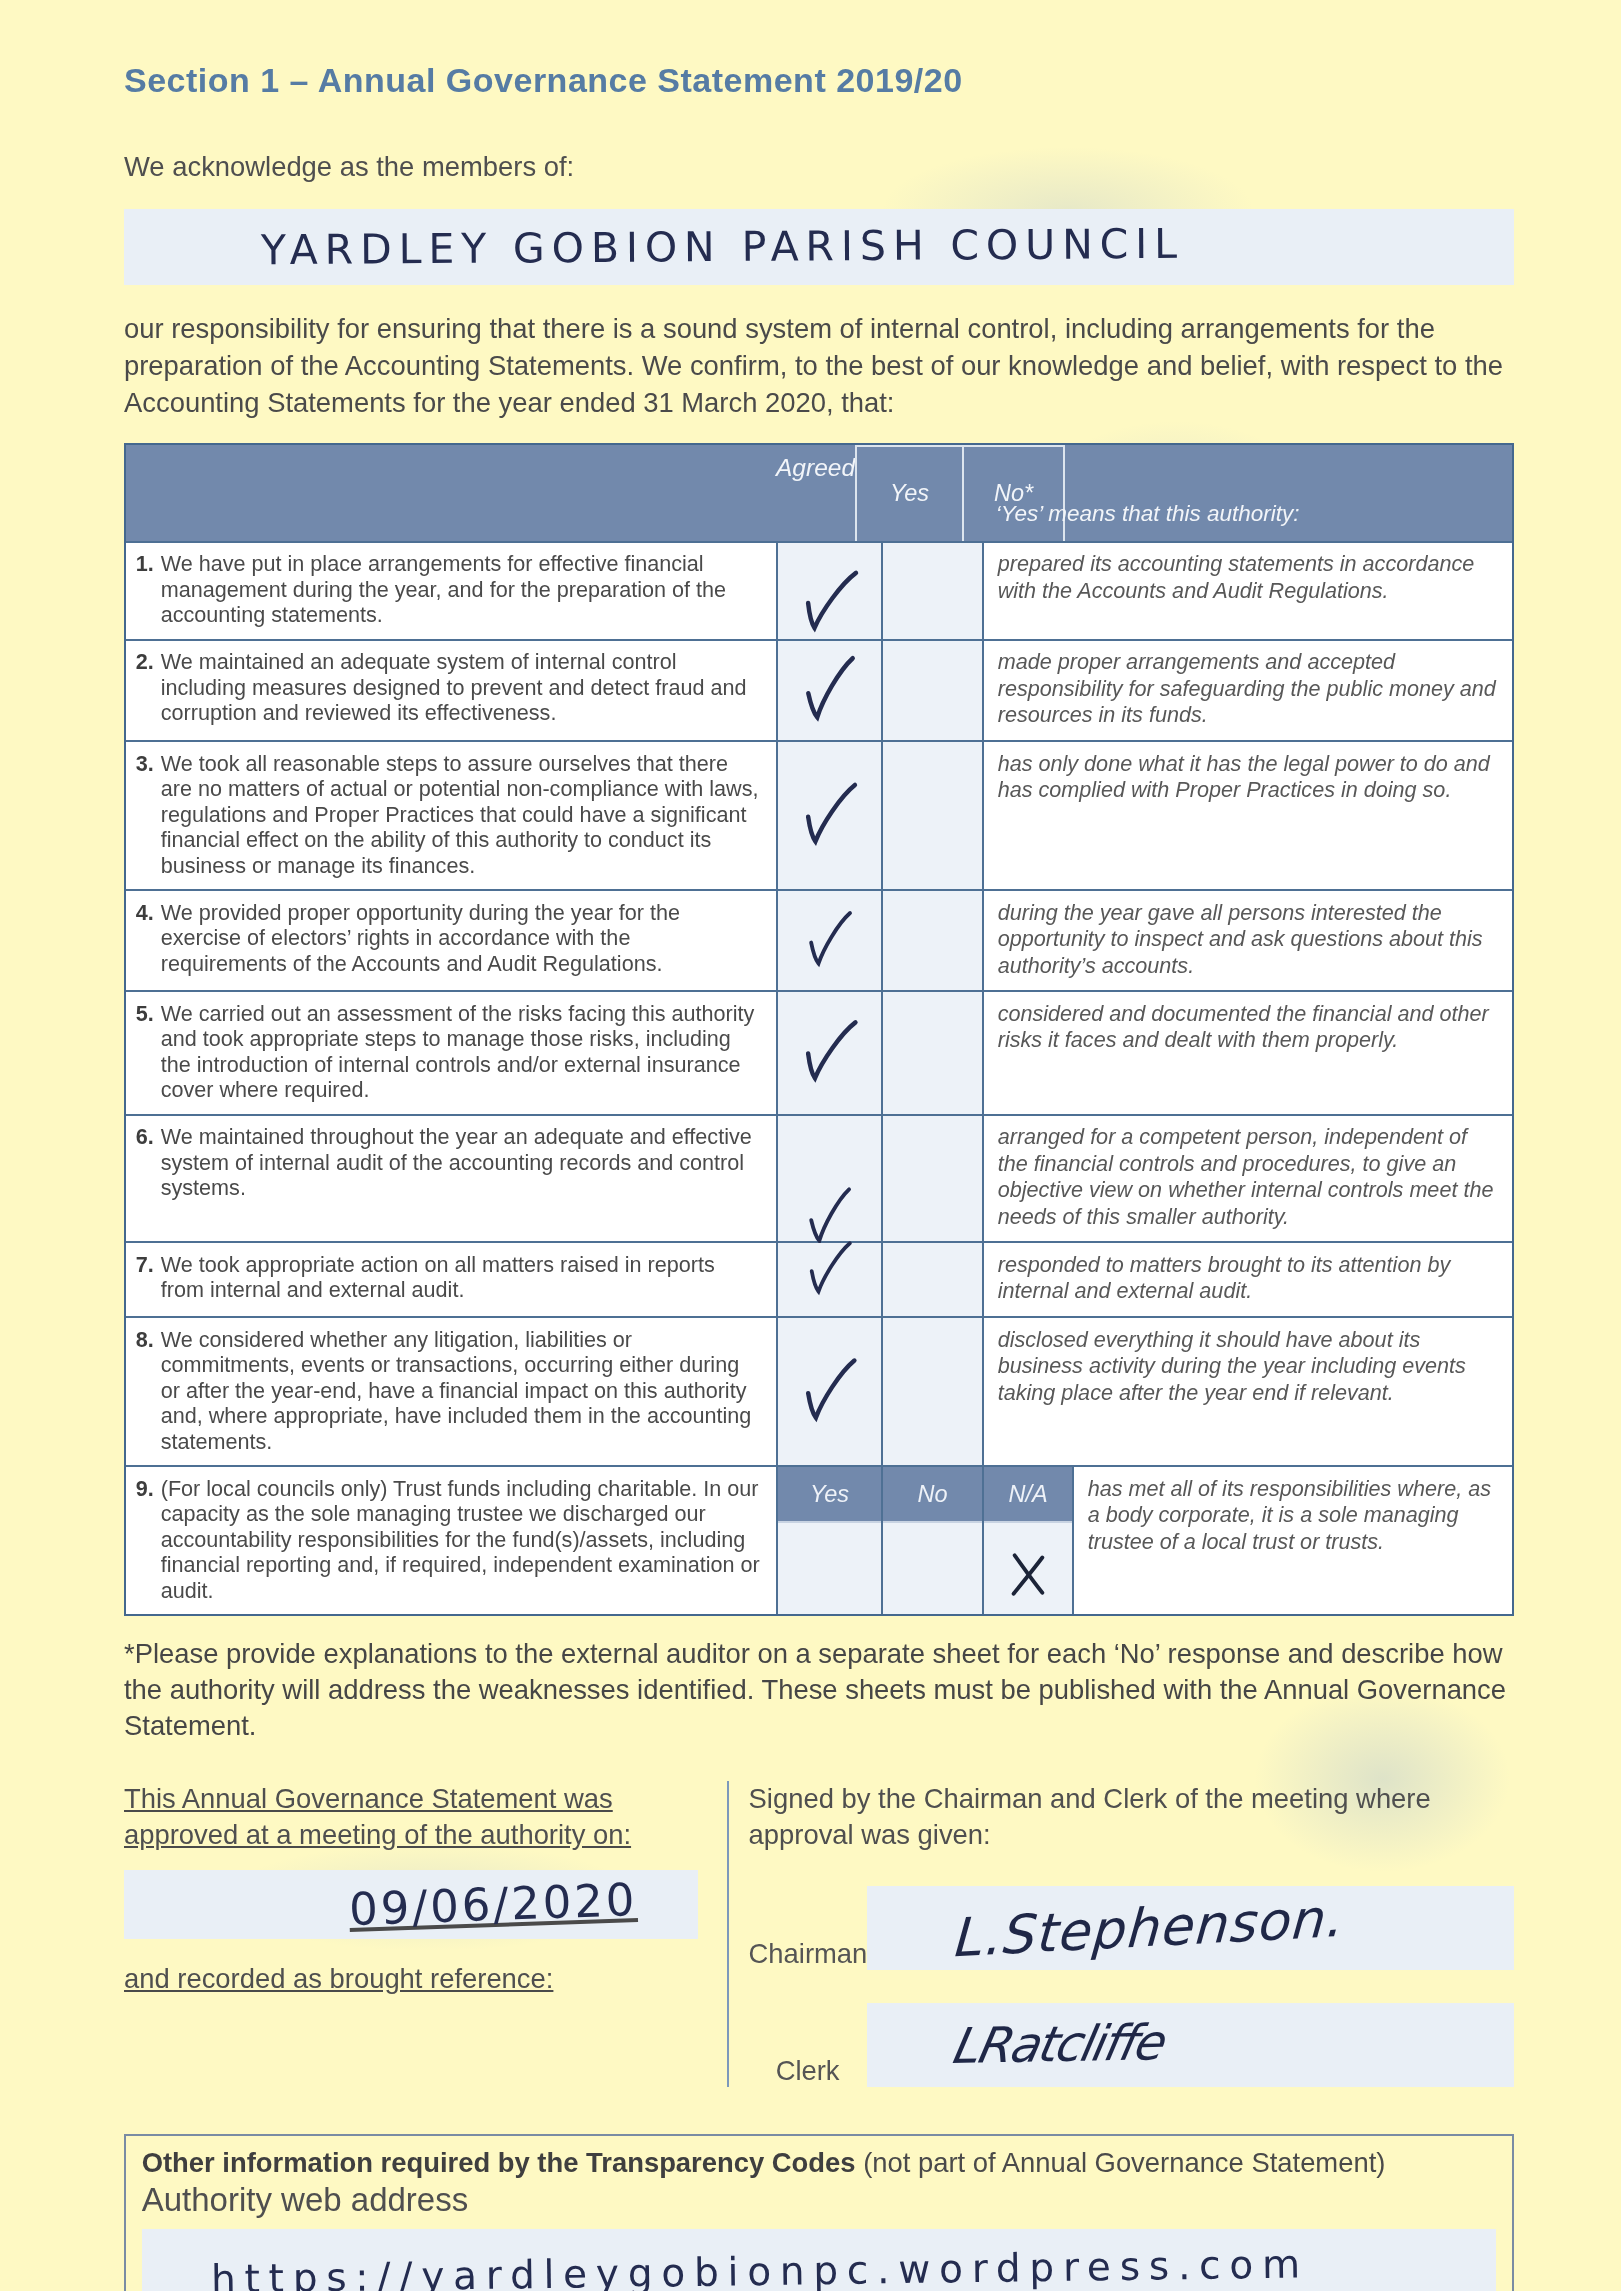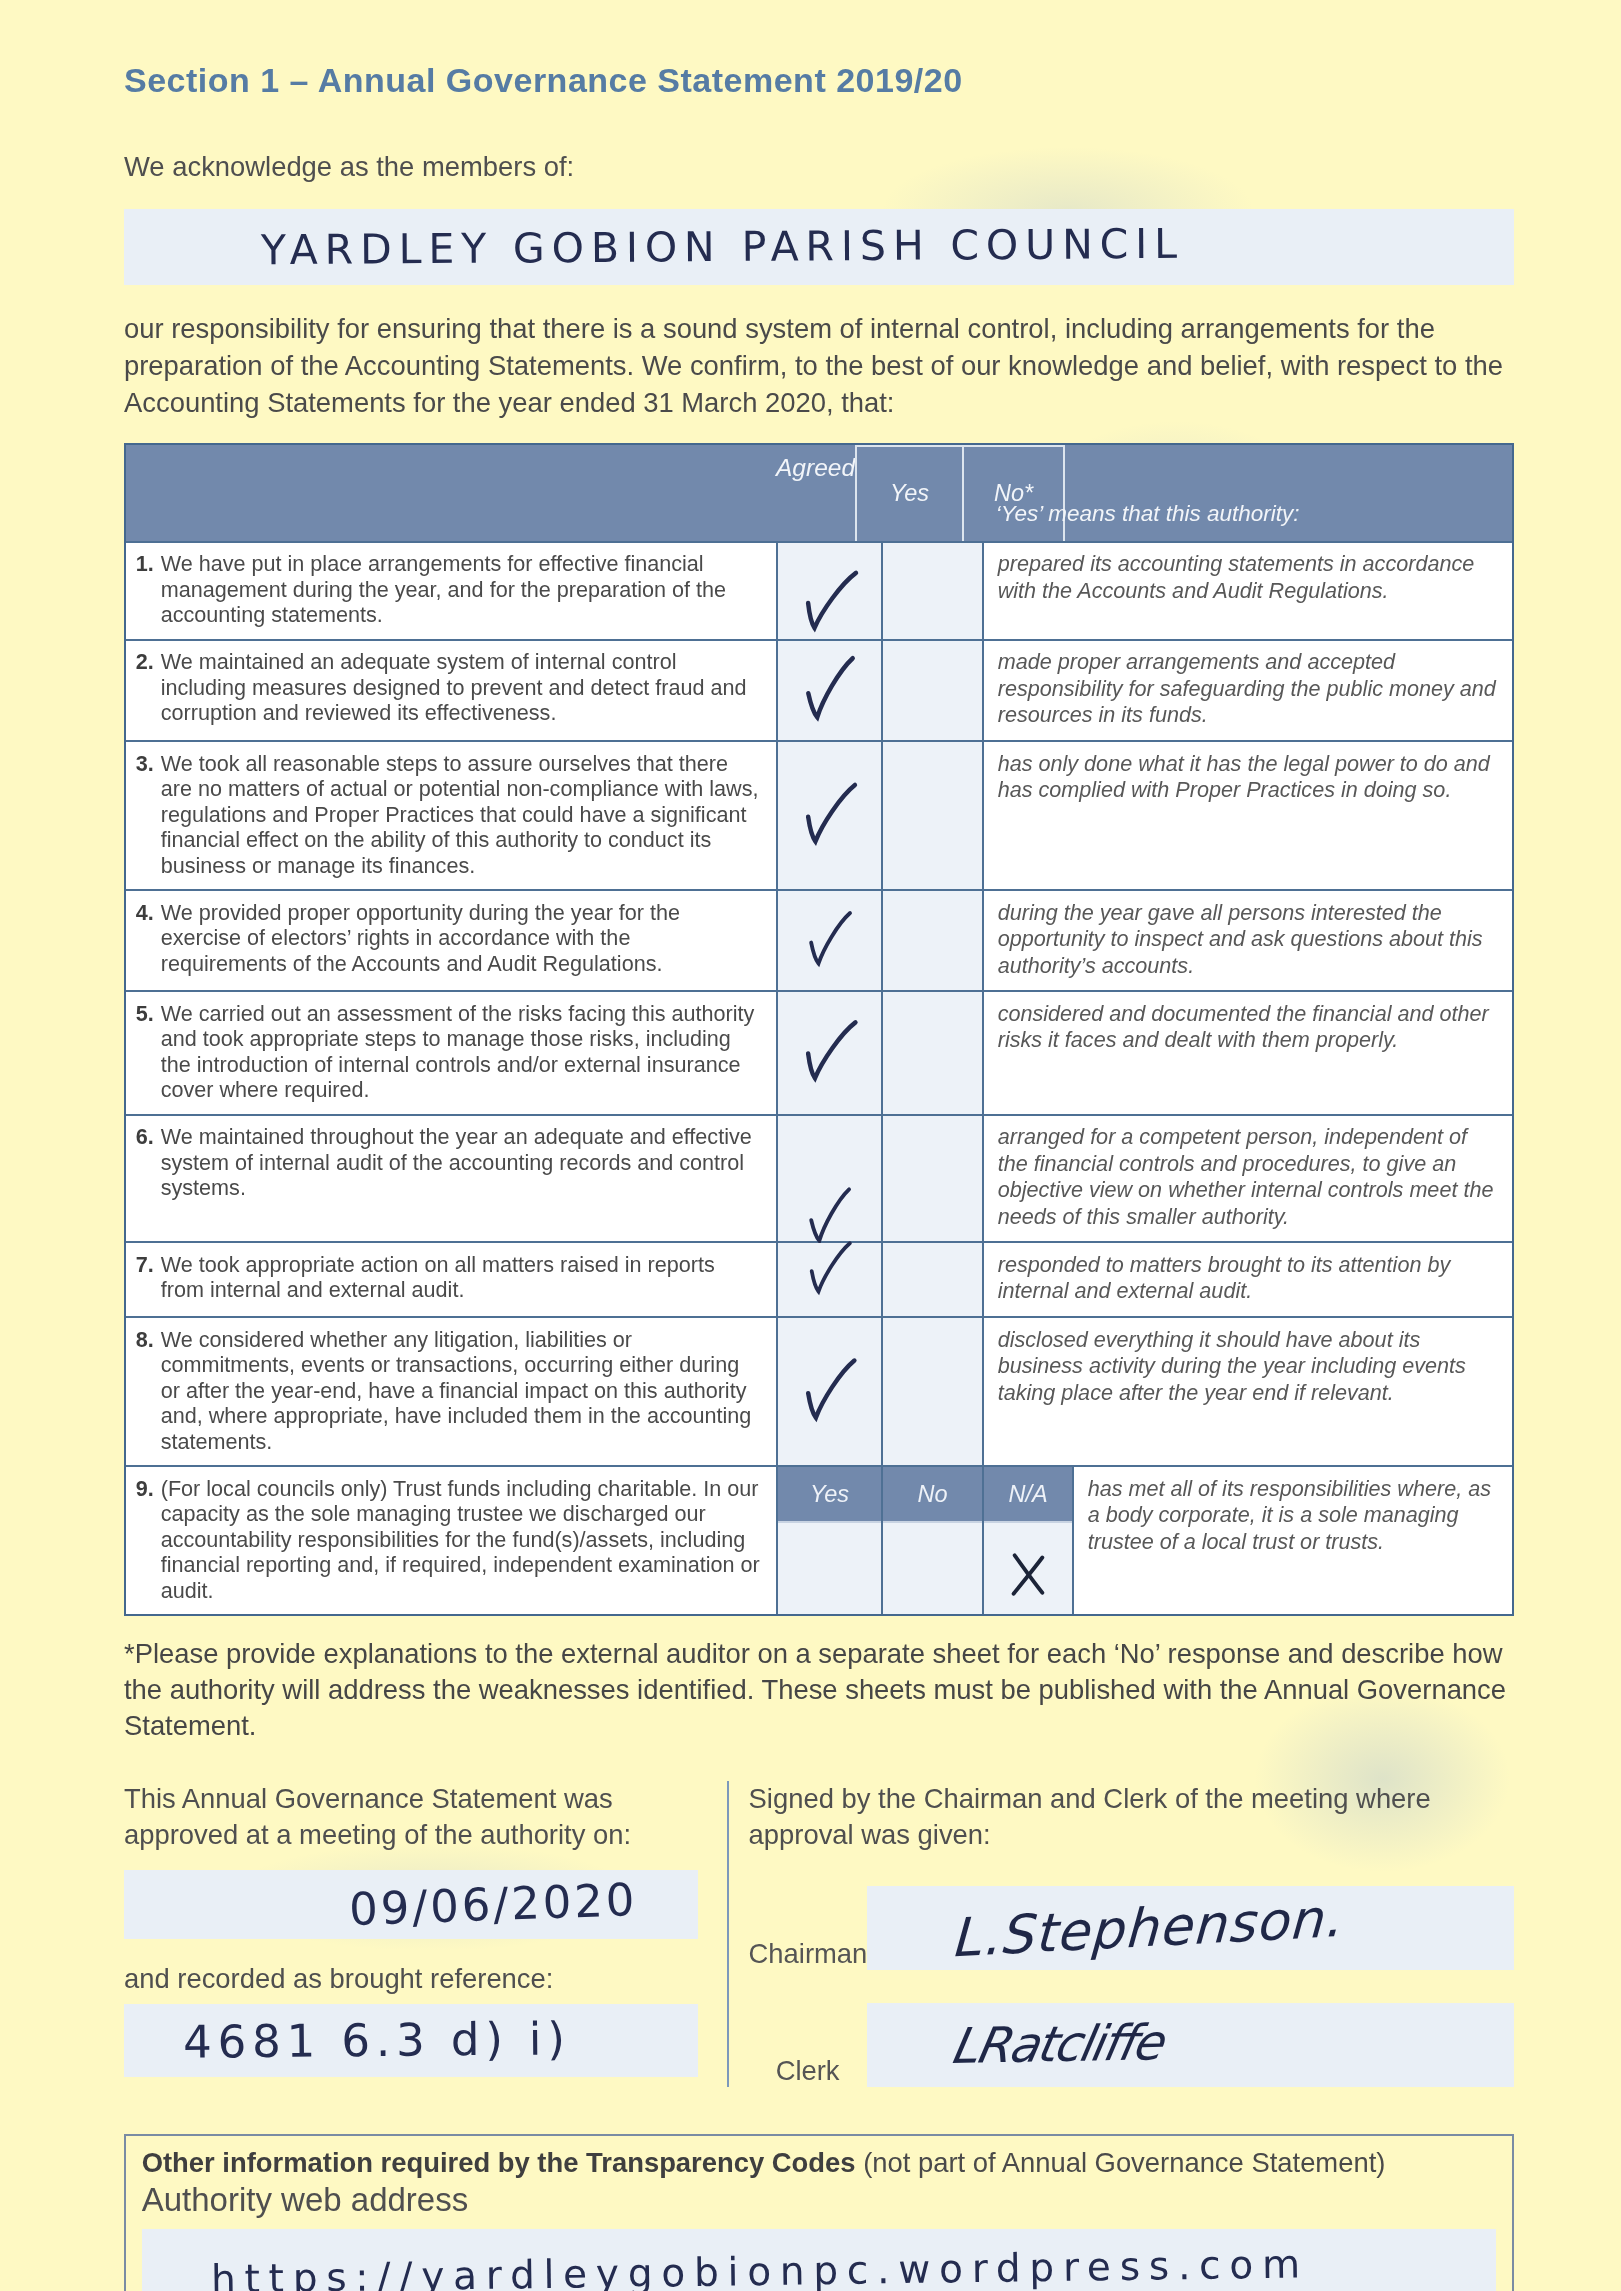--- a/index.html
+++ b/index.html
@@ -71,21 +71,21 @@
   .sub{border-left:2px solid var(--border_blue);display:flex;flex-direction:column;}
   .sub-label{background:var(--header_blue);color:#eef2f8;font-style:italic;font-size:23.5px;text-align:center;padding:13.7px 0;border-bottom:2px solid #c8d3e2;}
   .sub-answer{flex:1;background:var(--cell_blue);display:flex;align-items:flex-start;justify-content:center;padding-top:25.5px;}
   .xmark{width:43px;height:49px;}
   .xmark path{fill:none;stroke:#1c2438;stroke-width:3.6;stroke-linecap:round;}
 
   .footnote{margin-top:19.6px;font-size:27.4px;line-height:36px;color:#464646;}
 
   
   .approval{margin-top:37px;display:grid;grid-template-columns:603px 1fr;}
-  .appr-left{padding-right:29px;}
+  .appr-left{padding-right:29px;text-decoration:underline;}
   .appr-right{border-left:2.9px solid #7d99bb;padding-left:19.6px;}
   .appr-text{font-size:27.4px;line-height:36px;color:#4f4f4f;}
   .date-band{margin-top:17.6px;height:69px;display:flex;align-items:center;padding-left:225px;}
   .hw-date{font-size:45px;letter-spacing:2.9px;transform:rotate(-2deg);}
   .minute-label{margin-top:23.5px;font-size:27.4px;color:#4f4f4f;}
   .minute-band{margin-top:9.8px;height:73px;display:flex;align-items:center;padding-left:59px;}
   .hw-minute{font-size:45px;letter-spacing:5.9px;transform:rotate(-.5deg);}
   .sig-row{display:flex;align-items:flex-end;margin-top:33px;text-align:center;}
   .sig-label{font-size:27.4px;color:#555;width:118px;flex:0 0 auto;}
   .sig-band{flex:1;height:84px;display:flex;align-items:center;padding-left:88px;}
@@ -274,23 +274,20 @@
 
     <div class="footnote">*Please provide explanations to the external auditor on a separate sheet for each ‘No’ response and describe how the authority will address the weaknesses identified. These sheets must be published with the Annual Governance Statement.</div>
 
     <div class="approval">
       <div class="appr-left">
         <div class="appr-text">This Annual Governance Statement was approved at a meeting of the authority on:</div>
         <div class="band date-band">
           <span class="handwriting hw-date">09/06/2020</span>
         </div>
         <div class="minute-label">and recorded as brought reference:</div>
-        <div class="band minute-band">
-          <span class="handwriting hw-minute">4681 6.3 d) i)</span>
-        </div>
       </div>
       <div class="appr-right">
         <div class="appr-text">Signed by the Chairman and Clerk of the meeting where approval was given:</div>
         <div class="sig-row">
           <div class="sig-label">Chairman</div>
           <div class="band sig-band">
             <span class="handwriting signature">L.Stephenson.</span>
           </div>
         </div>
         <div class="sig-row">

